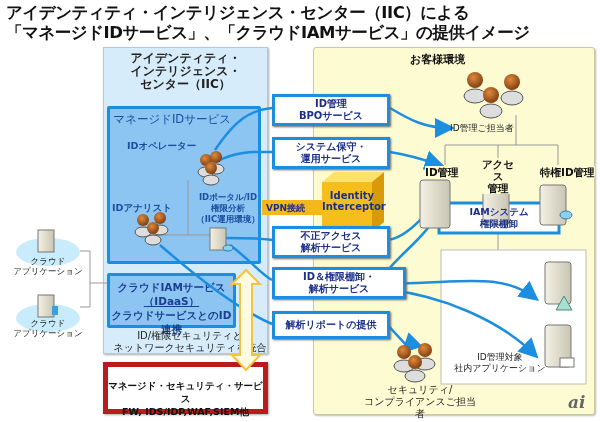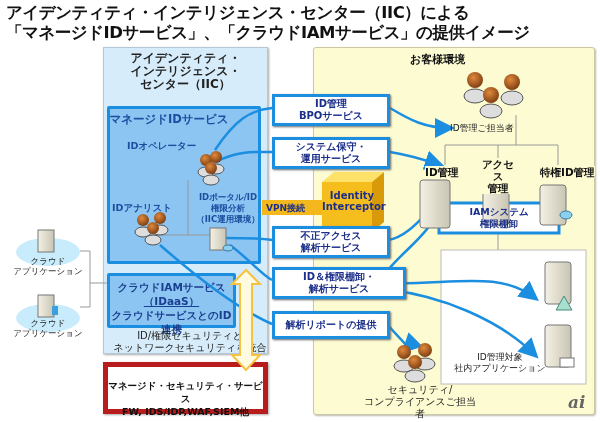--- a/index.html
+++ b/index.html
@@ -6,21 +6,21 @@
   body { width: 600px; height: 422px; background: #ffffff; position: relative; overflow: hidden;
          font-family: "DejaVu Sans", "Liberation Sans", sans-serif; }
   .title { position: absolute; left: 6px; font-weight: bold; font-size: 16.5px; color: #111; letter-spacing: -0.5px; white-space: nowrap; }
   #t1 { top: 2px; }
   #t2 { top: 22px; }
   .abs { position: absolute; }
   .iic-panel { left: 103px; top: 47px; width: 165px; height: 307px; background: #d6ecfa; border: 1px solid #b4c8d8; box-shadow: 1px 1px 2px #aaa; }
   .cust-panel { left: 313px; top: 47px; width: 282px; height: 368px; background: #fdfbd2; border: 1px solid #ccc9a0; box-shadow: 1px 1px 2px #bbb; border-radius: 3px; }
   .iic-title { left: 103px; top: 52px; width: 165px; text-align: center; font-size: 12px; font-weight: bold; color: #222; line-height: 13px; }
   .managed-box { left: 107px; top: 106px; width: 154px; height: 158px; background: #8cc4f2; border: 3px solid #1b8ee0; border-radius: 2px; }
-  .managed-title { left: 107px; top: 112px; width: 124px; text-align: center; color: #1b4fa0; font-weight: bold; font-size: 11.5px; }
+  .managed-title { left: 107px; top: 112px; width: 124px; text-align: right; color: #1b4fa0; font-weight: normal; font-size: 11.5px; }
   .cloud-iam-box { left: 107px; top: 273px; width: 129px; height: 55px; background: #8cc4f2; border: 3px solid #1b8ee0; border-radius: 2px; text-align: center; color: #1b3f90; font-weight: bold; font-size: 10.5px; line-height: 14px; padding-top: 4px; }
   .small-label { font-size: 9.5px; font-weight: bold; color: #1b4fa0; }
   .svc-box { position: absolute; background: #fff; border: 3px solid #1b8ee0; box-shadow: 1px 1px 2px #666; text-align: center; color: #1b2f8a; font-weight: bold; font-size: 10px; line-height: 12px; display:flex; flex-direction:column; justify-content:center; }
   .bottom-box { left: 103px; top: 362px; width: 165px; height: 52px; background: #fff; border: 5px solid #b91c1c; box-shadow: 1px 1px 2px #aaa; text-align: center; font-size: 9.5px; font-weight: bold; color: #111; line-height: 13px; padding-top: 12px; }
   .plain-text { font-size: 10px; color: #222; text-align: center; line-height: 12px; }
   .bold-text { font-size: 10.5px; font-weight: bold; color: #111; text-align: center; line-height: 12px; }
   svg.overlay { position: absolute; left: 0; top: 0; }
 </style>
 </head>
 <body>

